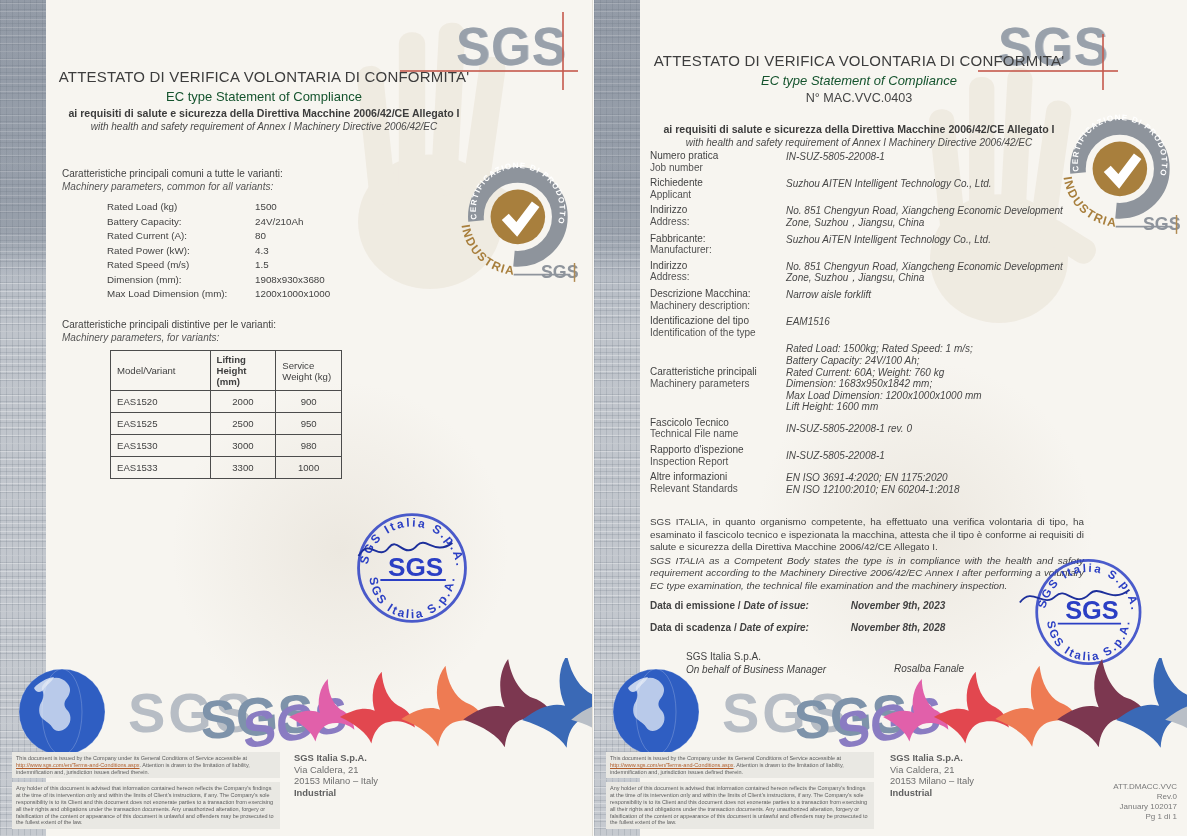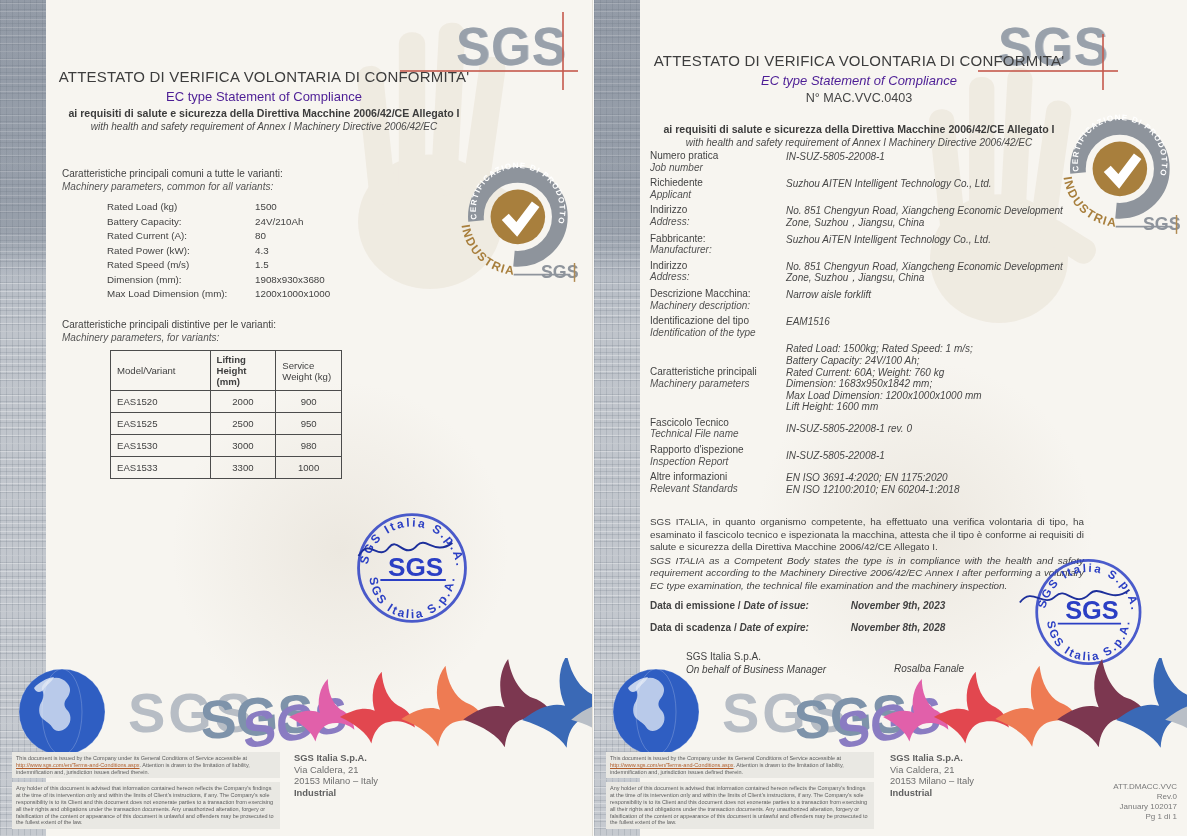--- a/index.html
+++ b/index.html
@@ -28,42 +28,42 @@
 
   
   .logo { position:absolute; font-weight:bold; font-size:48px; line-height:1; letter-spacing:1px;
     color:#99a1ab; transform:scale(1.06,1.12); transform-origin:left top; text-shadow:1px 0 0 #b6bdc5; }
   .hline { position:absolute; height:2px; background:#c4594c; opacity:.8; }
   .vline { position:absolute; width:2px; background:#c4594c; opacity:.8; }
 
   
   .titleblock { position:absolute; text-align:center; }
   .cert-title { font-size:15px; color:#3d3d3d; letter-spacing:.2px; margin-bottom:4px; }
-  .cert-sub   { font-size:13px; margin-bottom:3px; color:#4c1d95; }
+  .cert-sub   { font-size:13px; margin-bottom:3px; color:#14532d; }
   .cert-sub.it { font-style:italic; }
   .cert-num   { font-size:12.6px; margin-bottom:10px; color:#454545; }
   .req-it { font-size:10.6px; font-weight:bold; color:#3c3c3c; margin-bottom:2px; }
   .req-en { font-size:10px; font-style:italic; color:#4a4a4a; }
 
   
   .sect { position:absolute; font-size:10px; line-height:13px; }
   .sect .en { font-style:italic; color:#555; }
   .params { position:absolute; font-size:9.8px; line-height:14.5px; }
   .params .pl { display:inline-block; width:148px; }
   .ltable { position:absolute; border-collapse:collapse; font-size:9.6px; color:#3f3f3f; }
   .ltable th, .ltable td { border:1px solid #4c4c4c; padding:3px 6px; font-weight:normal; text-align:left; }
   .ltable th { height:30px; vertical-align:middle; white-space:pre-line; line-height:11px; }
   .ltable td { height:22px; }
   .ltable td.c { text-align:center; }
 
   
   .fields { position:absolute; font-size:10px; }
   .frow { display:flex; margin-bottom:4px; }
   .flabel { width:136px; line-height:11.6px; flex:none; }
-  .flabel .en { font-style:italic; color:#525252; }
+  .flabel .en { color:#525252; }
   .fvalue { width:300px; font-style:italic; line-height:11.6px; white-space:pre-line; color:#474747; padding-top:1px; }
   .frow.vc { align-items:center; }
 
   .statement { position:absolute; font-size:9.9px; line-height:12.6px; text-align:justify; }
   .statement .en { font-style:italic; margin-top:1px; }
   .daterow { position:absolute; font-size:10px;font-weight:bold; }
   .daterow .lab { display:inline-block; width:198px; }
   .daterow .en { font-style:italic; }
   .daterow .val { font-style:italic; }
   .sig { position:absolute; font-size:10px; line-height:13px; }

